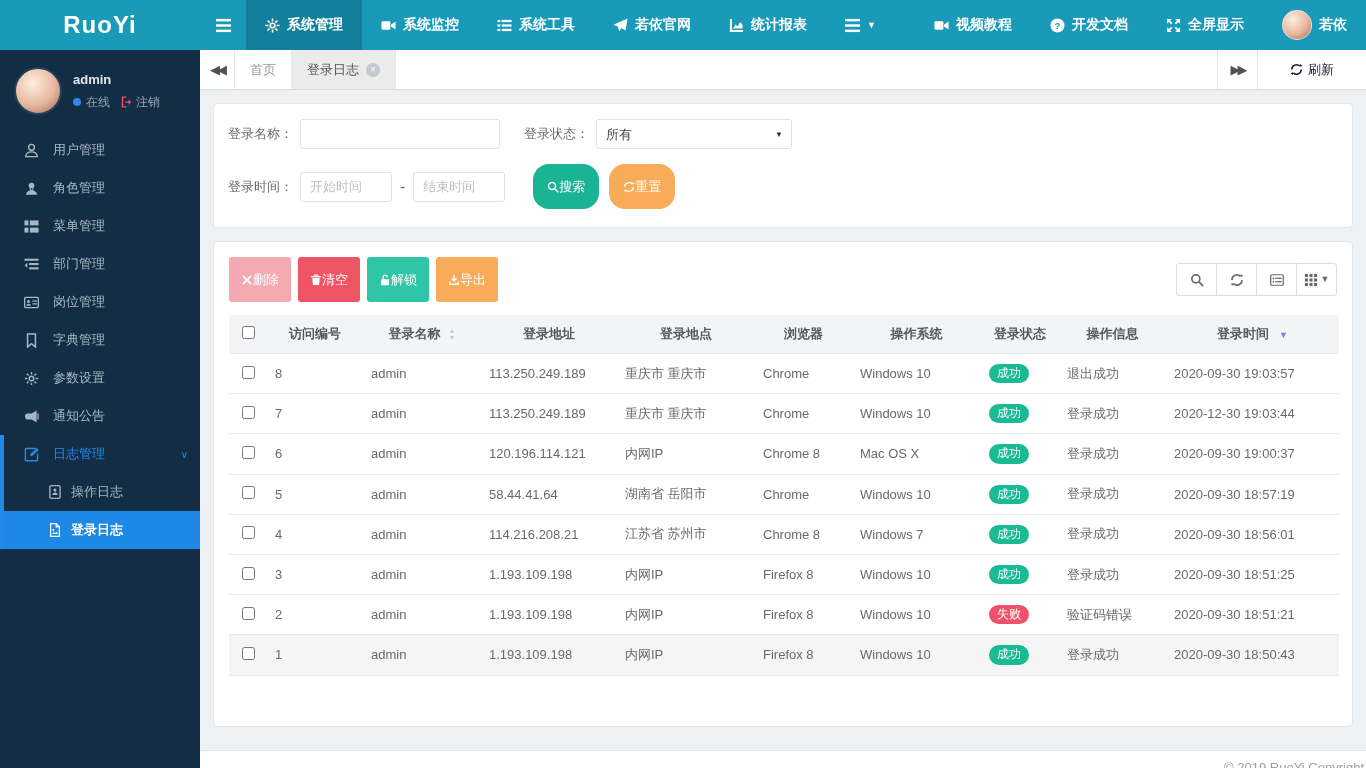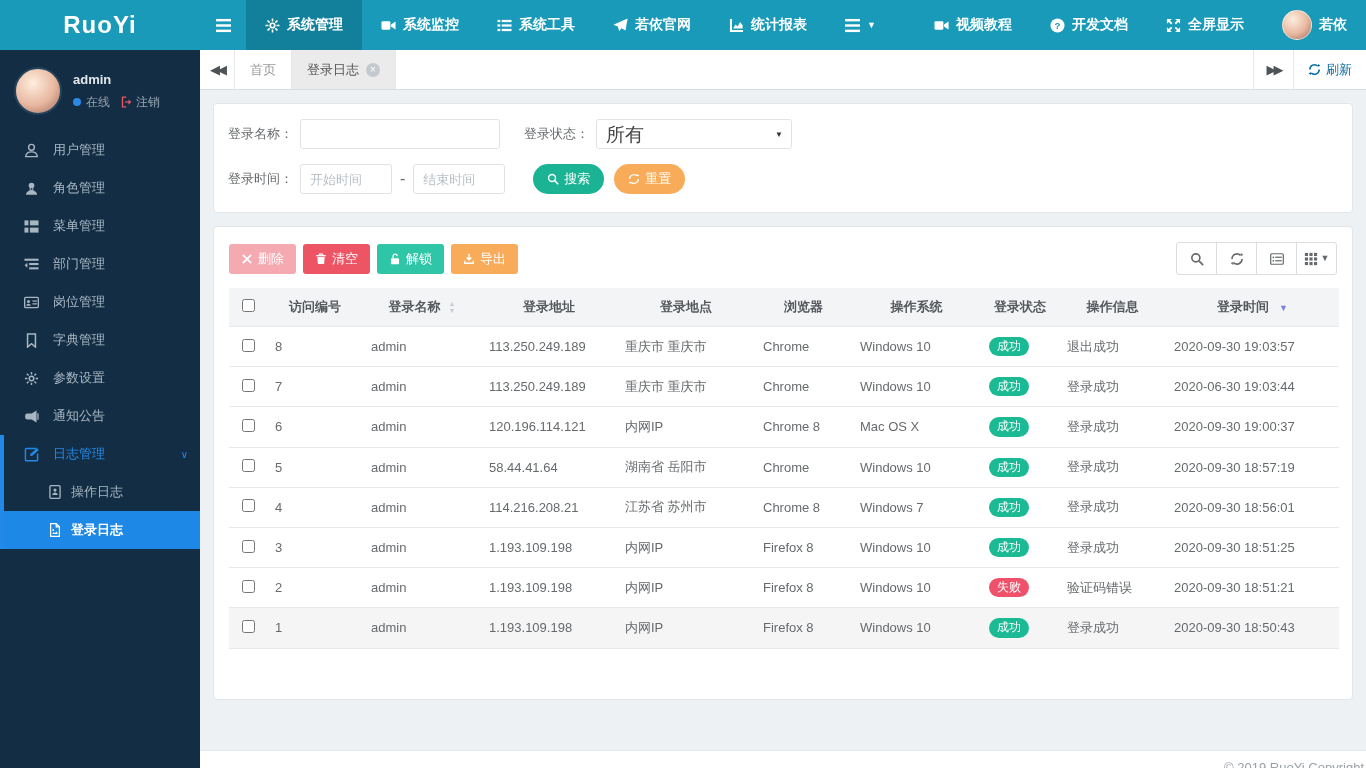--- a/index.html
+++ b/index.html
@@ -66,44 +66,44 @@
     display:flex; align-items:stretch; }
   .tab-nav-btn { width:35px; display:flex; align-items:center; justify-content:center;
     color:#4c5256; font-size:13px; letter-spacing:-3px; border-right:1px solid #e7e7e7; cursor:pointer; }
   .tab-nav-btn.right { border-right:none; border-left:1px solid #e7e7e7; width:40px; }
   .tab { display:flex; align-items:center; gap:7px; padding:0 15px;
     font-size:13px; color:#9a9a9a; border-right:1px solid #e7e7e7; cursor:pointer; }
   .tab.active { background:#ebebeb; color:#555; }
   .tab-close { width:14px; height:14px; border-radius:50%; background:#c3c9ce; color:#fff;
     font-size:10px; line-height:13px; text-align:center; cursor:pointer; }
   .tab-right { margin-left:auto; display:flex; align-items:stretch; }
-  .refresh-tab { display:flex; align-items:center; gap:5px; padding:0 14px;
-    border-left:1px solid #e7e7e7; color:#0369a1; font-size:13px; cursor:pointer; }
+  .refresh-tab { display:flex; align-items:center; gap:5px; padding:0 32px;
+    border-left:1px solid #e7e7e7; color:#0f172a; font-size:13px; cursor:pointer; }
   .refresh-tab .ic { width:13px; height:13px; }
 
   .content { position:absolute; top:40px; left:0; right:0; bottom:35px; padding:13px; overflow:hidden; }
   .panel { background:#fff; border:1px solid #e2e6e9; border-radius:4px; }
 
   .search-panel { padding:15px 14px 3px 14px; }
   .form-row { display:flex; align-items:center; margin-bottom:15px; }
   .form-group { display:flex; align-items:center; margin-right:24px; }
   .form-label { font-size:13px; color:#676a6c; margin-right:7px; white-space:nowrap; }
   .inp { height:30px; border:1px solid #dfe3e6; border-radius:3px; padding:0 9px;
     font-size:13px; color:#676a6c; background:#fff; outline:none; }
   .inp::placeholder { color:#b9bfc5; }
   .inp-text { width:200px; }
   .inp-date { width:92px; }
   .range-sep { margin:0 8px; color:#676a6c; }
   .select-box { position:relative; width:196px; }
   .select-box select { appearance:none; -webkit-appearance:none; width:100%; height:30px;
     border:1px solid #dfe3e6; border-radius:3px; padding:0 22px 0 9px;
-    font-size:19px; color:#444; background:#fff; outline:none; }
+    font-size:13px; color:#444; background:#fff; outline:none; }
   .select-caret { position:absolute; right:9px; top:11px; font-size:8px; color:#333; pointer-events:none; }
 
-  .btn { display:inline-flex; align-items:center; gap:5px; border:none; height:30px;
+  .btn { display:inline-flex; align-items:center; border:none; height:45px;
     padding:0 12px; font-size:13px; color:#fff; border-radius:3px; cursor:pointer; white-space:nowrap; }
   .btn .ic { width:12px; height:12px; }
   .btn-pill { border-radius:16px; padding:0 14px; }
   .btn-search { background:var(--green); margin-left:4px; }
   .btn-reset { background:var(--orange); margin-left:10px; }
   .btn-del { background:var(--danger); opacity:.5; cursor:not-allowed; }
   .btn-clean { background:var(--danger); }
   .btn-unlock { background:var(--teal); }
   .btn-export { background:var(--orange); }
 
@@ -605,21 +605,21 @@
             <tr>
               <td class="col-check"><input type="checkbox" style=""></td>
               <td>7</td>
               <td>admin</td>
               <td>113.250.249.189</td>
               <td>重庆市 重庆市</td>
               <td>Chrome</td>
               <td>Windows 10</td>
               <td><span class="badge success">成功</span></td>
               <td>登录成功</td>
-              <td>2020-06-30 19:03:44</td>
+              <td>2020-12-30 19:03:44</td>
             </tr>
             <tr>
               <td class="col-check"><input type="checkbox" style=""></td>
               <td>6</td>
               <td>admin</td>
               <td>120.196.114.121</td>
               <td>内网IP</td>
               <td>Chrome 8</td>
               <td>Mac OS X</td>
               <td><span class="badge success">成功</span></td>

